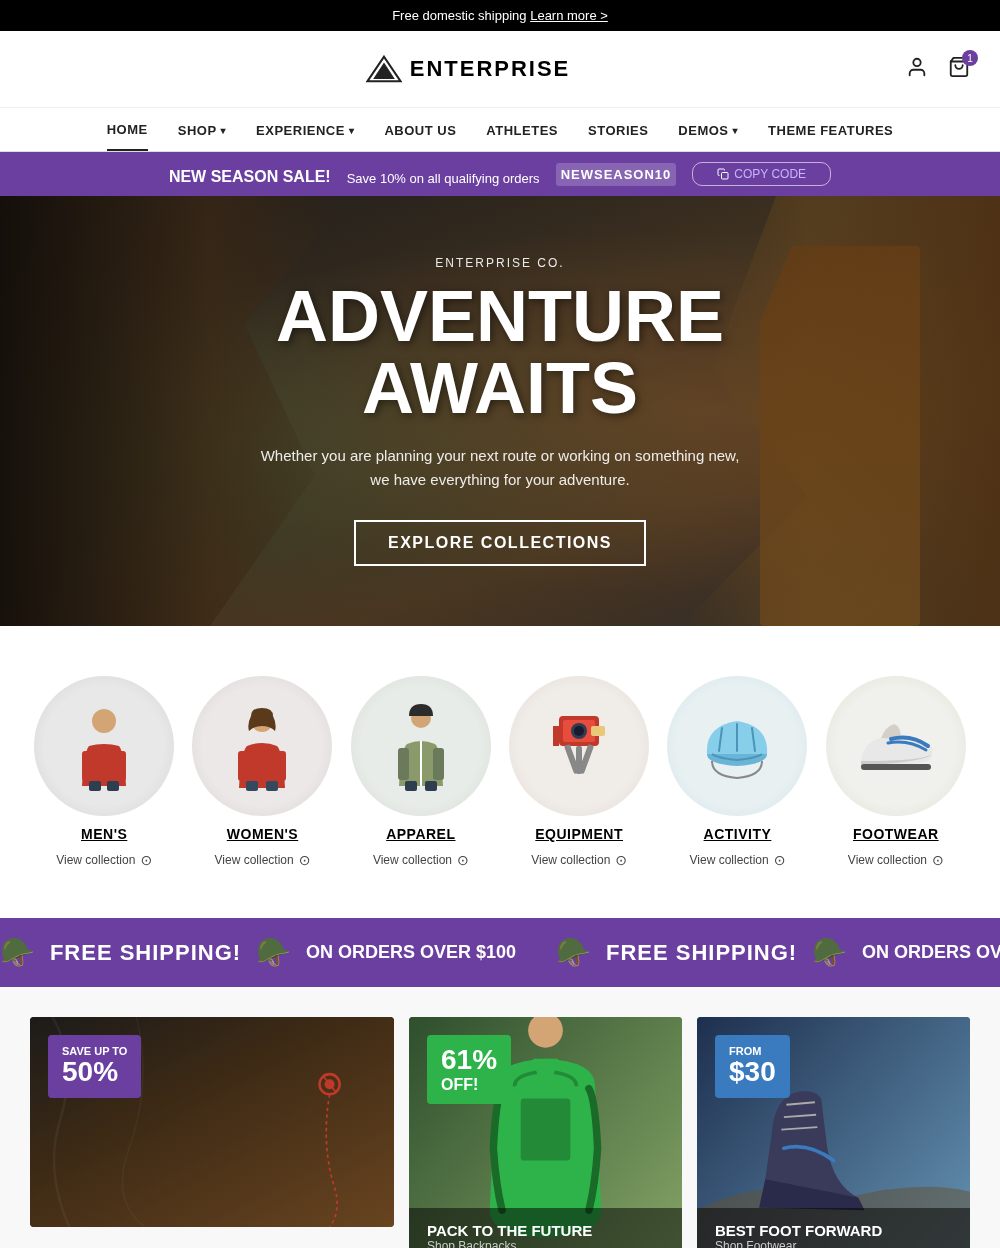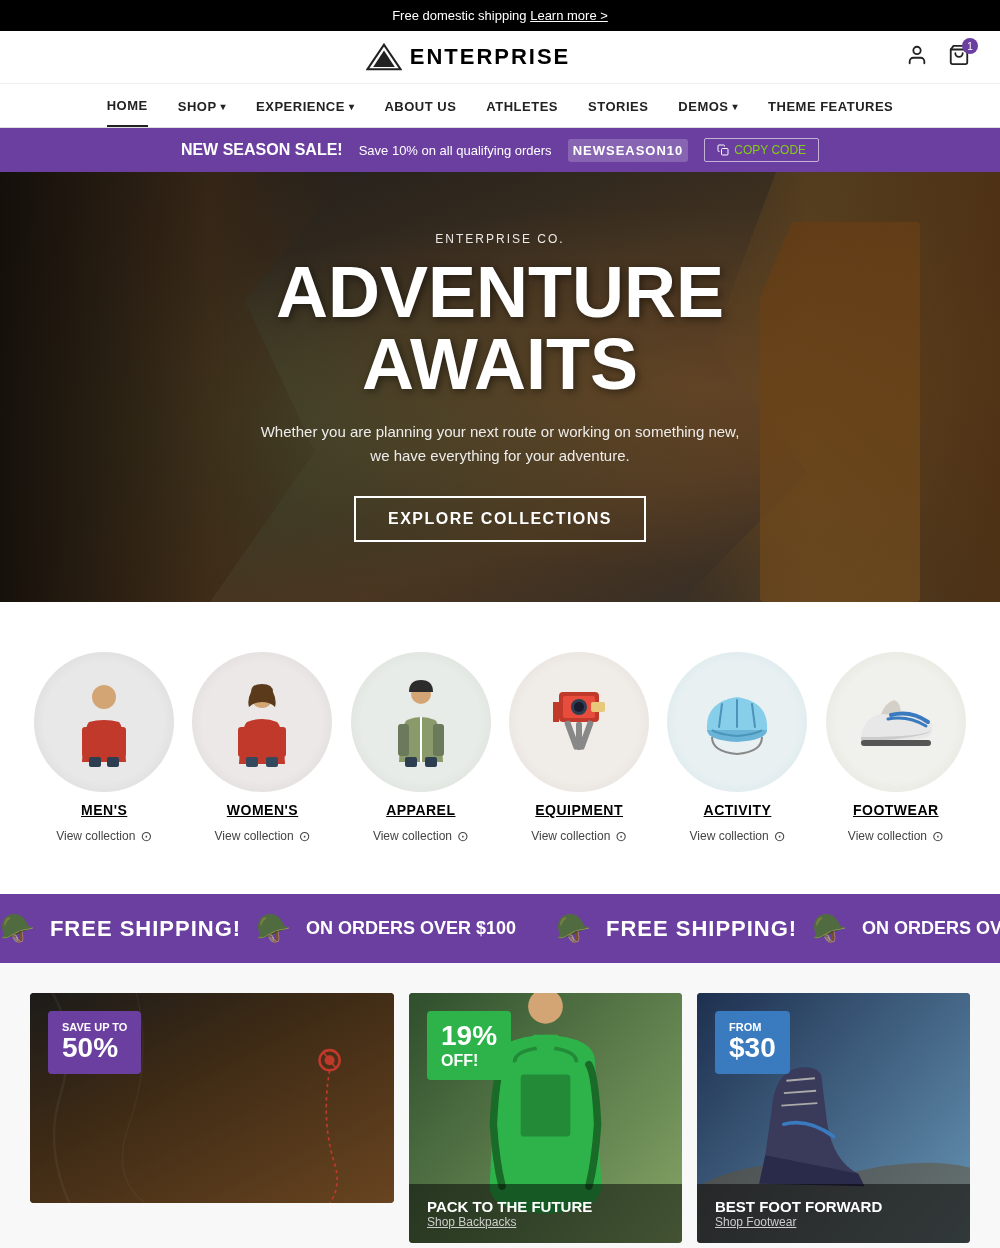--- a/index.html
+++ b/index.html
@@ -13,21 +13,21 @@
       padding: 8px;
       font-size: 13px;
     }
     .announcement-bar a { color: #fff; text-decoration: underline; }
 
     
     .header {
       display: flex;
       align-items: center;
       justify-content: space-between;
-      padding: 12px 30px;
+      padding: 24px 30px;
       border-bottom: 1px solid #eee;
     }
     .header-logo {
       display: flex;
       align-items: center;
       gap: 8px;
       font-size: 22px;
       font-weight: bold;
       letter-spacing: 2px;
     }
@@ -65,41 +65,41 @@
       display: flex; align-items: center; gap: 4px;
     }
     .nav-item.active { border-bottom: 2px solid #222; }
     .nav-item .chevron { font-size: 10px; }
 
     
     .sale-banner {
       background: #6B3FA0;
       color: #fff;
       display: flex;
-      align-items: center;
+      align-items: flex-end;
       justify-content: center;
       gap: 16px;
       padding: 10px 20px;
     }
     .sale-banner-title { font-size: 16px; font-weight: bold; text-transform: uppercase; }
     .sale-banner-text { font-size: 13px; }
     .sale-code-badge {
       background: rgba(255,255,255,0.2);
       padding: 4px 5px;
       border-radius: 3px;
       font-size: 13px;
       font-weight: bold;
       letter-spacing: 1px;
     }
     .copy-code-btn {
       background: transparent;
       border: 1px solid rgba(255,255,255,0.6);
-      color: #84cc16;
-      padding: 4px 12px;
-      border-radius: 2px;
+      color: #c4b5fd;
+      padding: 4px 24px;
+      border-radius: 10px;
       font-size: 12px;
       cursor: pointer;
       display: flex; align-items: center; gap: 5px;
     }
 
     
     .hero {
       position: relative;
       width: 100%;
       height: 430px;
@@ -596,21 +596,21 @@
           <path d="M85 80 Q85 70 110 68 Q135 70 135 80" fill="none" stroke="#238a38" stroke-width="3"></path>
           <rect x="90" y="90" width="40" height="50" rx="3" fill="#238a38"></rect>
           <path d="M75 82 Q70 90 68 130 Q70 160 75 180" fill="none" stroke="#1a6a28" stroke-width="6" stroke-linecap="round"></path>
           <path d="M145 82 Q150 90 152 130 Q150 160 145 180" fill="none" stroke="#1a6a28" stroke-width="6" stroke-linecap="round"></path>
 
           <circle cx="110" cy="35" r="14" fill="#d4a574"></circle>
           <path d="M100 58 Q105 80 110 80 Q115 80 120 58Z" fill="#2db34a"></path>
         </svg>
       </div>
       <div class="promo-badge promo-badge-green" style="background:#2db34a;">
-        <div class="promo-badge-amount">19%</div>
+        <div class="promo-badge-amount">61%</div>
         <div class="promo-badge-suffix">OFF!</div>
       </div>
       <div class="promo-info">
         <div class="promo-info-title">PACK TO THE FUTURE</div>
         <div class="promo-info-link">Shop Backpacks</div>
       </div>
     </div>
 
     <div class="promo-card promo-card-small">
       <div class="promo-card-bg bg-footwear">

